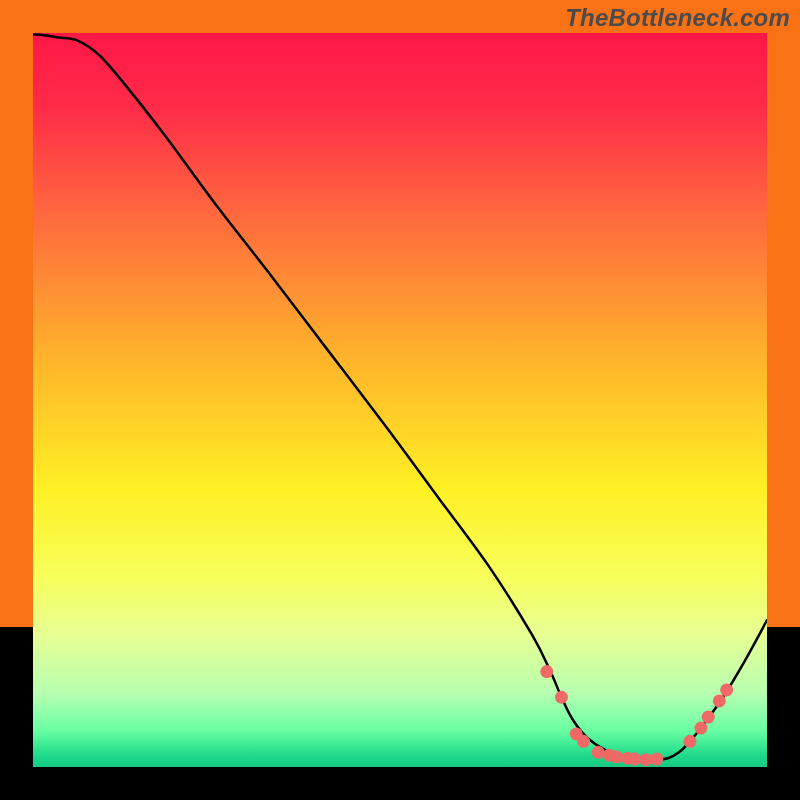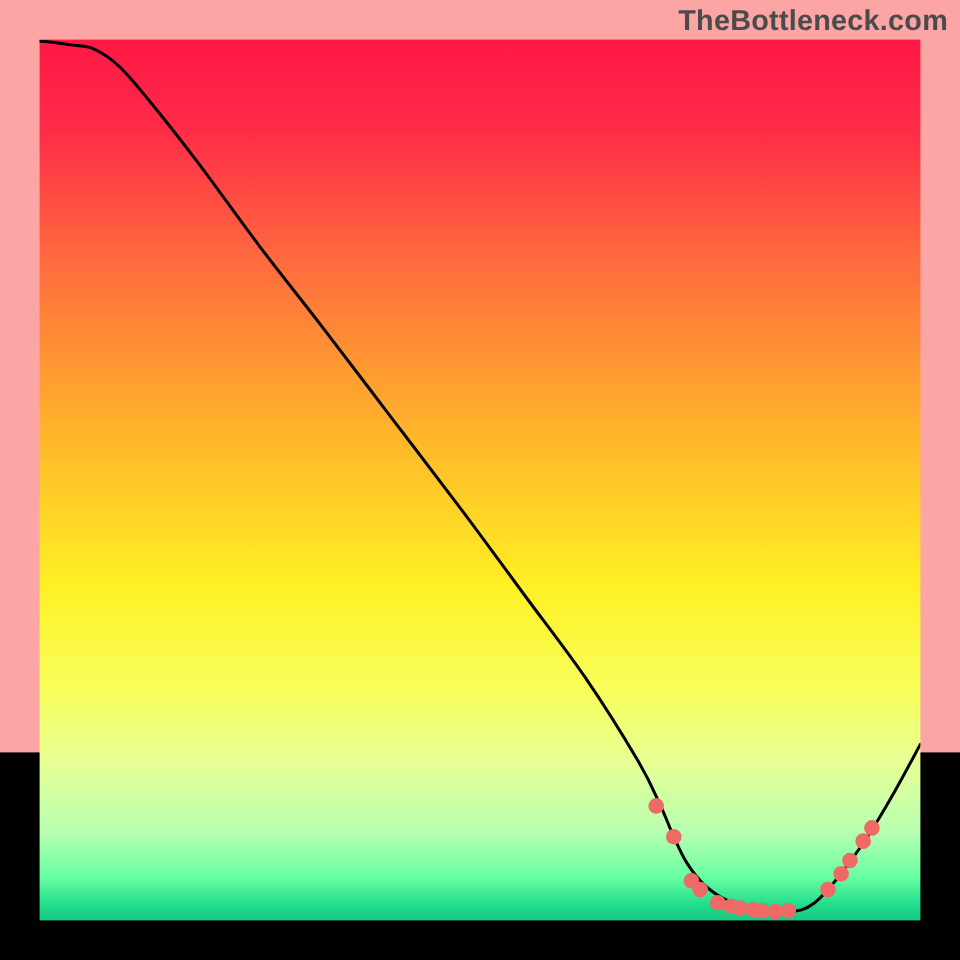--- a/index.html
+++ b/index.html
@@ -8,21 +8,22 @@
     width: 800px;
     height: 800px;
     background: #000;
     overflow: hidden;
     font-family: Arial, Helvetica, sans-serif;
   }
   .frame {
     position: relative;
     width: 800px;
     height: 627px;
-    background: #fca5a5;
+    background: #f97316;
+    font-style: italic;
   }
   .watermark {
     position: absolute;
     top: 4px;
     right: 10px;
     color: #4b4b4b;
     font-size: 24px;
     font-weight: 600;
     letter-spacing: 0.2px;
     user-select: none;

